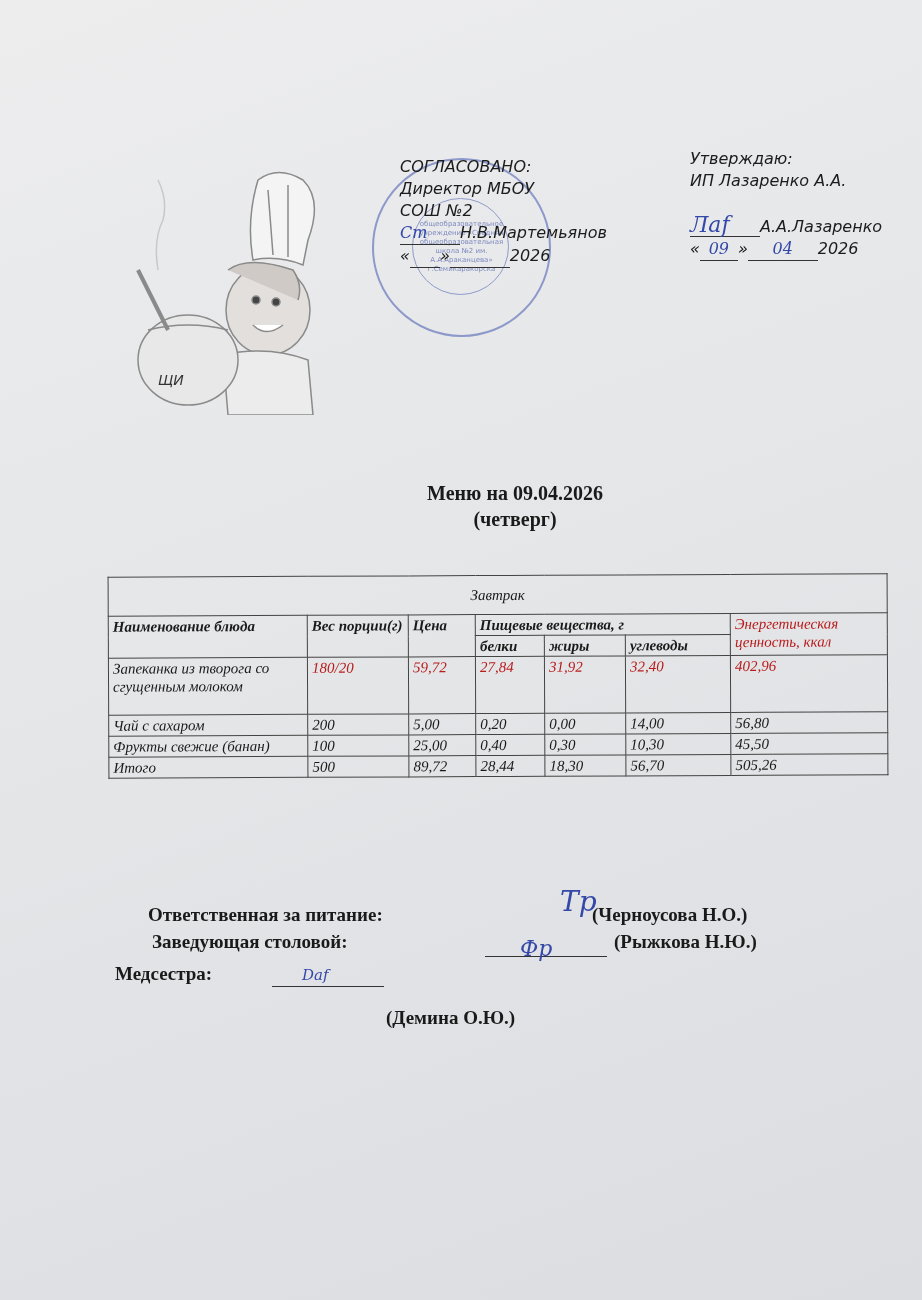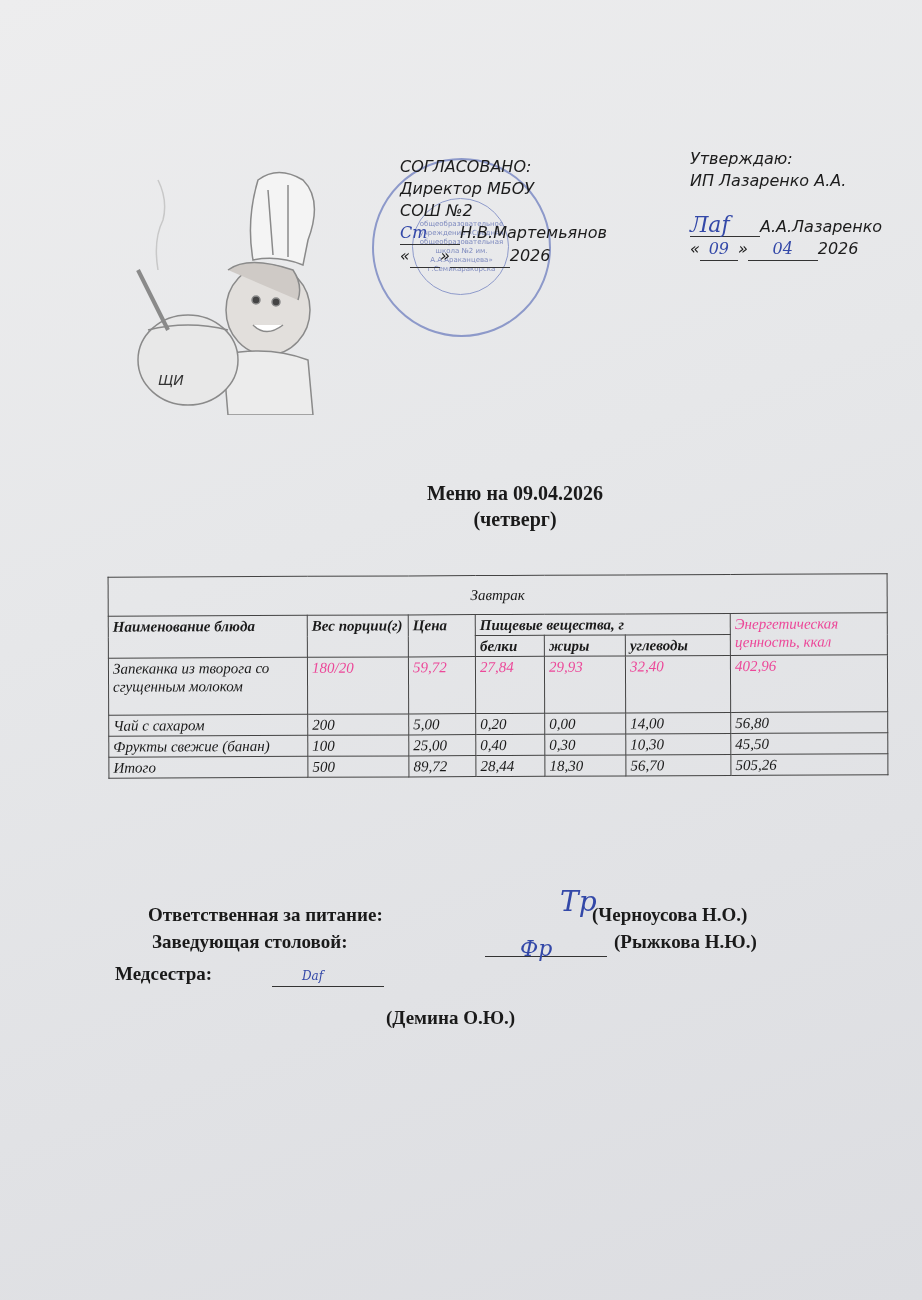--- a/index.html
+++ b/index.html
@@ -18,21 +18,21 @@
     .sig { color: #3348a8; font-family: "DejaVu Serif", serif; font-style: italic; }
     .title { left: 0; width: 1030px; text-align: center; font-weight: bold; font-size: 20px; line-height: 26px; }
     table.menu {
       position: absolute; left: 108px; top: 575px; width: 780px;
       border-collapse: collapse; font-style: italic; font-size: 15px;
       transform: rotate(-0.25deg);
     }
     table.menu td, table.menu th { border: 1.2px solid #444; padding: 1px 4px; vertical-align: top; text-align: left; font-weight: normal; line-height: 18px; }
     table.menu th { font-weight: bold; }
     .caption-cell { text-align: center !important; height: 36px; vertical-align: middle !important; font-weight: bold; }
-    .gray { color: #ec4899; }
+    .gray { color: #b91c1c; }
     .bold td { font-weight: bold; }
     .foot { font-weight: bold; font-size: 19px; line-height: 24px; }
     .uline { display:inline-block; border-bottom: 1.5px solid #333; }
   </style>
 </head>
 <body>
 
 <div class="abs chef">
   <svg width="200" height="255" viewBox="0 0 200 255">
     <g fill="none" stroke="#8a8a8a" stroke-width="1.5">
@@ -102,21 +102,21 @@
   <tr>
     <th style="width:60px;">белки</th>
     <th style="width:72px;">жиры</th>
     <th style="width:96px;border-radius:6px;">углеводы</th>
   </tr>
   <tr>
     <td style="height:54px;">Запеканка из творога со сгущенным молоком</td>
     <td class="gray">180/20</td>
     <td class="gray">59,72</td>
     <td class="gray">27,84</td>
-    <td class="gray">29,93</td>
+    <td class="gray">31,92</td>
     <td class="gray">32,40</td>
     <td class="gray">402,96</td>
   </tr>
   <tr>
     <td>Чай с сахаром</td>
     <td>200</td>
     <td>5,00</td>
     <td>0,20</td>
     <td>0,00</td>
     <td>14,00</td>
@@ -147,14 +147,14 @@
   <span>Ответственная за питание:</span>
 </div>
 <div class="abs sig" style="left:515px; top:885px; font-size:28px;margin-left:45px;">Тр</div>
 <div class="abs foot" style="left:592px; top:903px;">(Черноусова Н.О.)</div>
 
 <div class="abs foot" style="left:152px; top:930px;">Заведующая столовой:</div>
 <div class="abs uline" style="left:485px; top:936px; width:122px; height:20px;"><span class="sig" style="font-size:22px; padding-left:35px;">Фр</span></div>
 <div class="abs foot" style="left:614px; top:930px;">(Рыжкова Н.Ю.)</div>
 
 <div class="abs foot" style="left:115px; top:962px;">Медсестра:</div>
-<div class="abs uline" style="left:272px; top:966px; width:112px; height:20px;"><span class="sig" style="font-size:12px; padding-left:30px;">Daf</span></div>
+<div class="abs uline" style="left:272px; top:966px; width:112px; height:20px;"><span class="sig" style="font-size:15px; padding-left:30px;">Daf</span></div>
 <div class="abs foot" style="left:386px; top:1006px;">(Демина О.Ю.)</div>
 
 </body></html>

